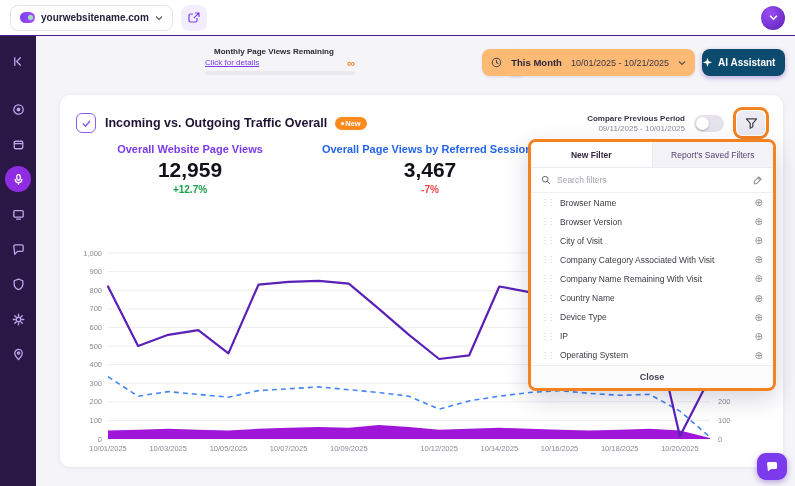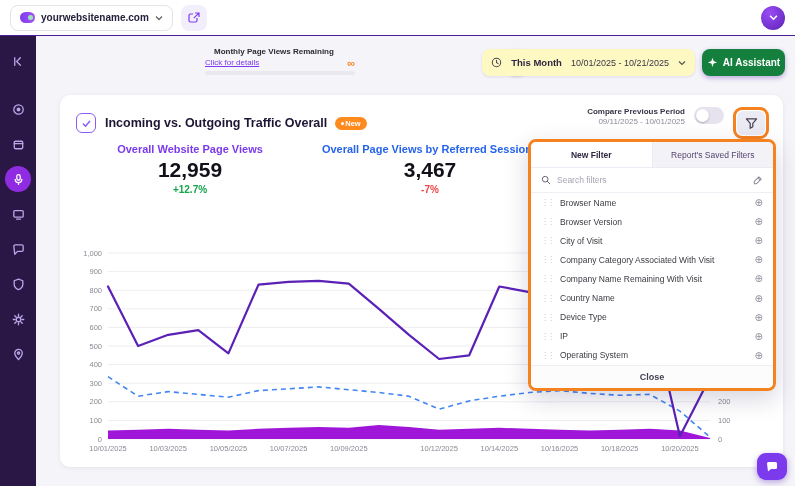--- a/index.html
+++ b/index.html
@@ -26,33 +26,33 @@
   
   .page-title { position:absolute; left:60px; top:48px; font-size:20px; font-weight:800; color:#17122b; letter-spacing:.2px; }
   .quota { position:absolute; left:205px; top:47px; width:150px; }
   .quota-label { font-size:8px; font-weight:700; color:#2b2b33;padding-left:9px; }
   .quota-row { display:flex; align-items:center; justify-content:space-between; margin-top:2px; }
   .quota-link { font-size:8px; color:#7c3aed; text-decoration:underline; cursor:pointer; }
   .quota-inf { font-size:11px; font-weight:700; color:#f58220; line-height:8px; }
   .quota-track { margin-top:4px; height:4px; border-radius:2px; background:#e9e8ef; }
 
   .refresh-btn { position:absolute; right:265px; top:49px; width:27px; height:27px; border-radius:50%; background:#fff; box-shadow:0 1px 3px rgba(40,20,80,.15); display:flex; align-items:center; justify-content:center; cursor:pointer; }
-  .period-pill { position:absolute; right:100px; top:49px; height:27px; background:#fef9c3; border-radius:8px; box-shadow:0 1px 3px rgba(40,20,80,.10); display:flex; align-items:center; gap:9px; padding:0 9px; cursor:pointer; }
+  .period-pill { position:absolute; right:100px; top:49px; height:27px; background:#fdba74; border-radius:8px; box-shadow:0 1px 3px rgba(40,20,80,.10); display:flex; align-items:center; gap:9px; padding:0 9px; cursor:pointer; }
   .period-label { font-size:9.5px; font-weight:700; color:#2d2740; }
   .period-dates { font-size:9px; color:#3a3448; }
-  .ai-btn { position:absolute; right:10px; top:49px; height:27px; width:83px; background:#15803d; border-radius:8px; display:flex; align-items:center; justify-content:center; gap:5px; color:#fff; font-size:10px; font-weight:700; cursor:pointer; box-shadow:0 2px 5px rgba(80,30,180,.35); }
+  .ai-btn { position:absolute; right:10px; top:49px; height:27px; width:83px; background:#0c4a6e; border-radius:8px; display:flex; align-items:center; gap:5px; color:#fff; font-size:10px; font-weight:700; cursor:pointer; box-shadow:0 2px 5px rgba(80,30,180,.35); }
 
   
   .card { position:absolute; left:60px; top:95px; width:723px; height:372px; background:#fff; border-radius:10px; box-shadow:0 1px 5px rgba(30,20,60,.07); }
   .card-head { display:flex; align-items:center; padding:12px 14px 0 16px; }
   .card-check { width:20px; height:20px; border:1.4px solid #8b5cf6; border-radius:6px; display:flex; align-items:center; justify-content:center; }
   .card-title { margin-left:9px; font-size:12.5px; font-weight:700; color:#1d1533; }
   .badge-new { margin-left:8px; height:13px; background:#ff8a1e; border-radius:8px; display:flex; align-items:center; gap:1px; padding:0 6px; color:#fff; font-size:7.5px; font-weight:700; }
   .badge-new .dot { width:3px; height:3px; border-radius:50%; background:#fff; }
-  .head-right { margin-left:auto; display:flex; align-items:flex-start; gap:9px; }
+  .head-right { margin-left:auto; display:flex; align-items:center; gap:9px; }
   .compare { text-align:right; }
   .compare-l1 { font-size:8px; font-weight:700; color:#3a3348; }
   .compare-l2 { font-size:8px; color:#8d8a98; margin-top:1px; }
   .toggle { width:30px; height:17px; border-radius:9px; background:#e6e3ee; position:relative; cursor:pointer; }
   .toggle .knob { position:absolute; left:2px; top:2px; width:13px; height:13px; border-radius:50%; background:#fff; box-shadow:0 1px 2px rgba(0,0,0,.25); }
   .filter-btn-wrap { border:3px solid #f58220; border-radius:9px; padding:1px; }
   .filter-btn { width:28px; height:24px; border-radius:6px; background:#eceaf2; display:flex; align-items:center; justify-content:center; cursor:pointer; }
 
   
   .stats { position:absolute; left:0; top:42px; width:723px; display:grid; grid-template-columns:260px 220px; }

